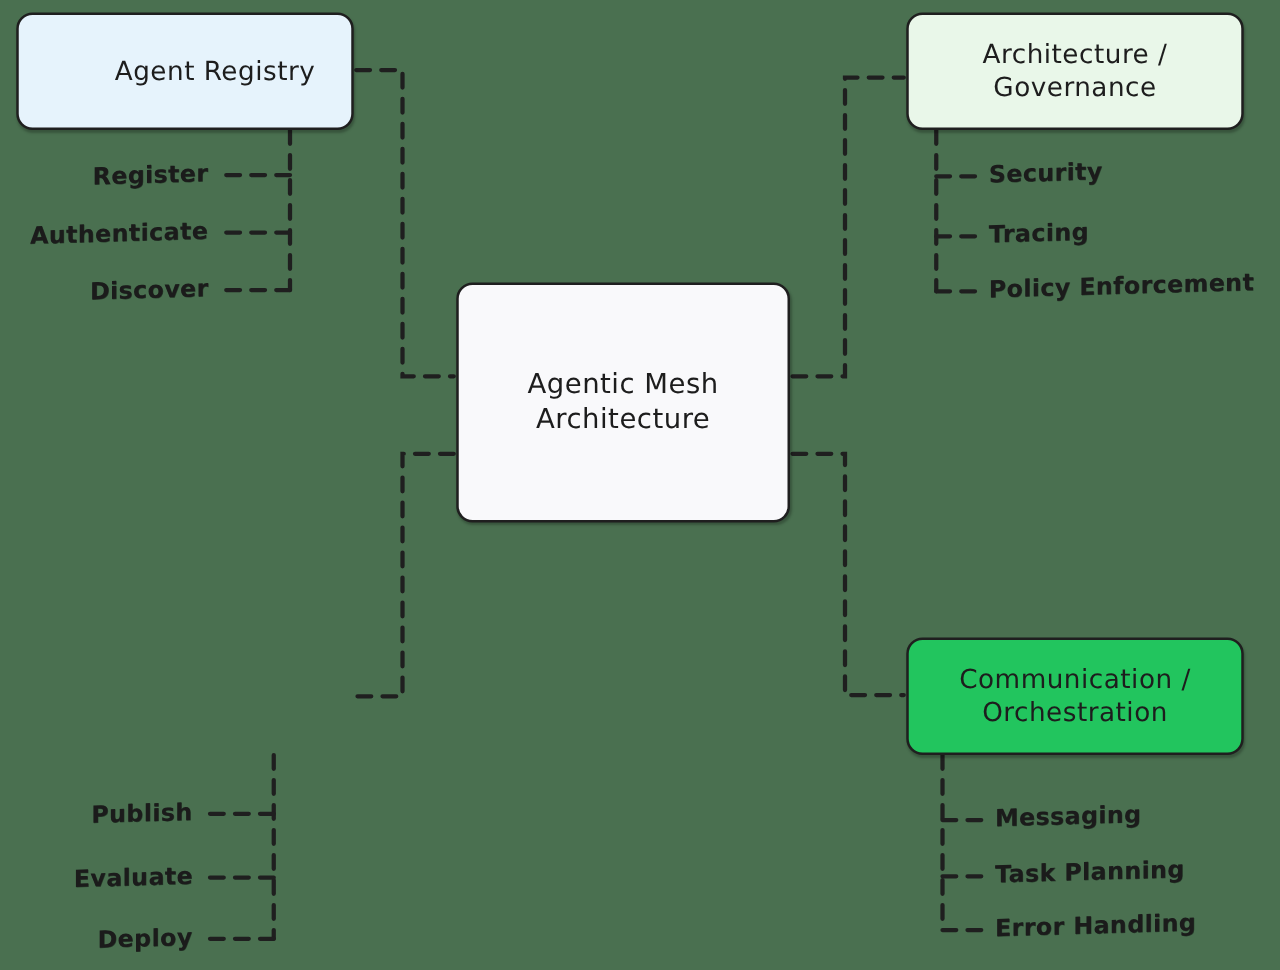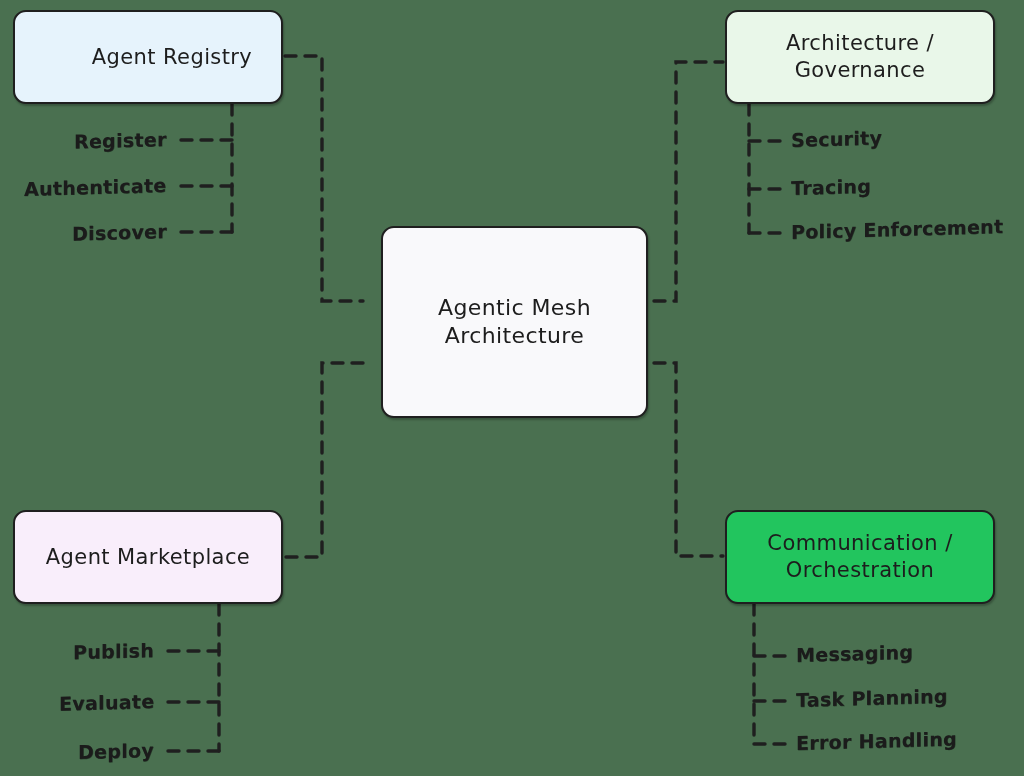--- a/index.html
+++ b/index.html
@@ -36,21 +36,21 @@
     font-family: "DejaVu Sans", sans-serif;
     font-size: 21px;
     line-height: 1.28;
     letter-spacing: 0.4px;
     box-shadow: 1px 2px 2px rgba(0,0,0,0.25);
   }
   .node-label { display: block; white-space: pre-line; }
 
   #node-registry    { left: 13px;  top: 10px;  width: 270px; height: 94px; background: #e6f3fc; padding-left: 48px; }
   #node-observ      { left: 725px; top: 10px;  width: 270px; height: 94px; background: #e9f7e9; }
-  #node-center      { left: 365px; top: 226px; width: 267px; height: 192px; background: #f9f9fb; font-size: 22px; margin-left: 16px; }
+  #node-center      { left: 365px; top: 226px; width: 267px; height: 192px; background: #f9f9fb; font-size: 22px; }
   #node-market      { left: 13px;  top: 510px; width: 270px; height: 94px; background: #f9eefb; }
   #node-comm        { left: 725px; top: 510px; width: 270px; height: 94px; background: #22c55e; }
 
   .subitem {
     position: absolute;
     color: #1b1b1b;
     font-family: "DejaVu Sans", sans-serif;
     font-weight: bold;
     font-size: 19px;
     letter-spacing: 0.3px;
@@ -106,23 +106,20 @@
   <div class="node" id="node-observ">
     <span class="node-label">Architecture /
 Governance</span>
   </div>
 
   <div class="node" id="node-center">
     <span class="node-label">Agentic Mesh
 Architecture</span>
   </div>
 
-  <div class="node" id="node-market">
-    <span class="node-label">Agent Marketplace</span>
-  </div>
 
   <div class="node" id="node-comm">
     <span class="node-label">Communication /
 Orchestration</span>
   </div>
 
   <div class="subitem right-aligned" style="right:857px; top:128px;">Register</div>
   <div class="subitem right-aligned" style="right:857px; top:174px;">Authenticate</div>
   <div class="subitem right-aligned" style="right:857px; top:220px;">Discover</div>
 

